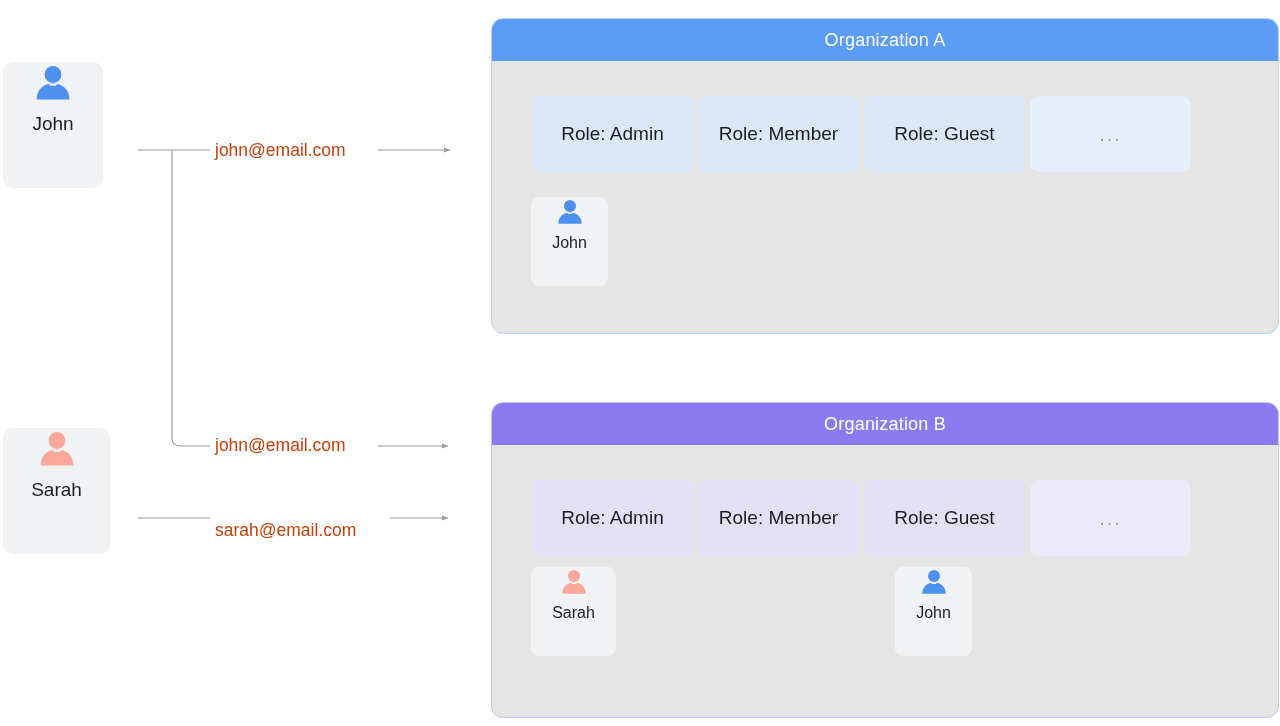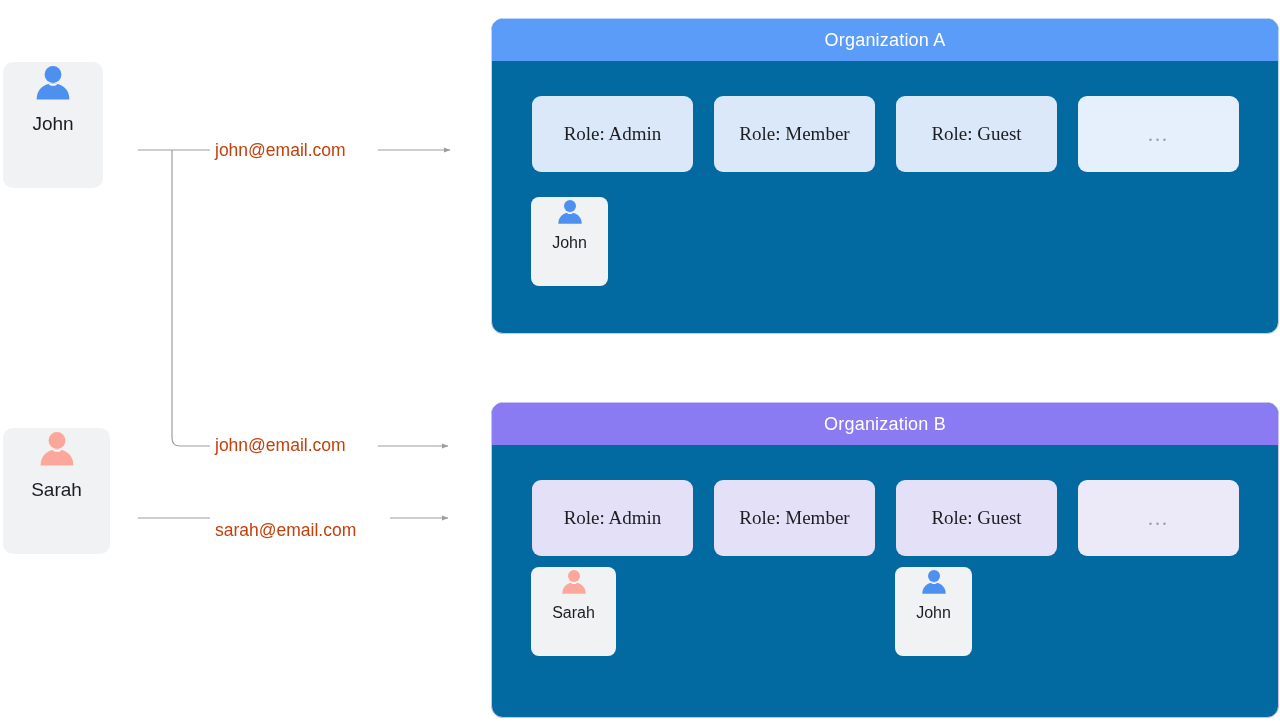--- a/index.html
+++ b/index.html
@@ -55,21 +55,21 @@
   .lbl-1 { left: 215px; top: 142px; }
   .lbl-2 { left: 215px; top: 437px; }
   .lbl-3 { left: 215px; top: 510px; margin-top: 12px; }
 
   
   .org-panel {
     position: absolute;
     left: 491px;
     width: 788px;
     border-radius: 12px;
-    background: #0369a1;
+    background: #e5e5e5;
     overflow: hidden;
   }
   .org-a { top: 18px;  height: 316px; border: 1.4px solid #b9d6f7; }
   .org-b { top: 402px; height: 316px; border: 1.4px solid #c9c3f2; }
 
   .org-header {
     height: 42px;
     display: flex;
     align-items: center;
     justify-content: center;
@@ -80,22 +80,21 @@
   .org-a .org-header { background: #5b9cf8; }
   .org-b .org-header { background: #8a7bf3; }
 
   .org-body { position: relative; height: 272px; }
 
   .role-row {
     position: absolute;
     left: 40px;
     top: 35px;
     display: flex;
-    gap: 21px;
-    font-family: Liberation Serif, serif;
+    gap: 5px;
   }
   .role-card {
     width: 161px;
     height: 76px;
     border-radius: 9px;
     display: flex;
     align-items: center;
     justify-content: center;
     font-size: 19px;
     color: #1b1d21;

